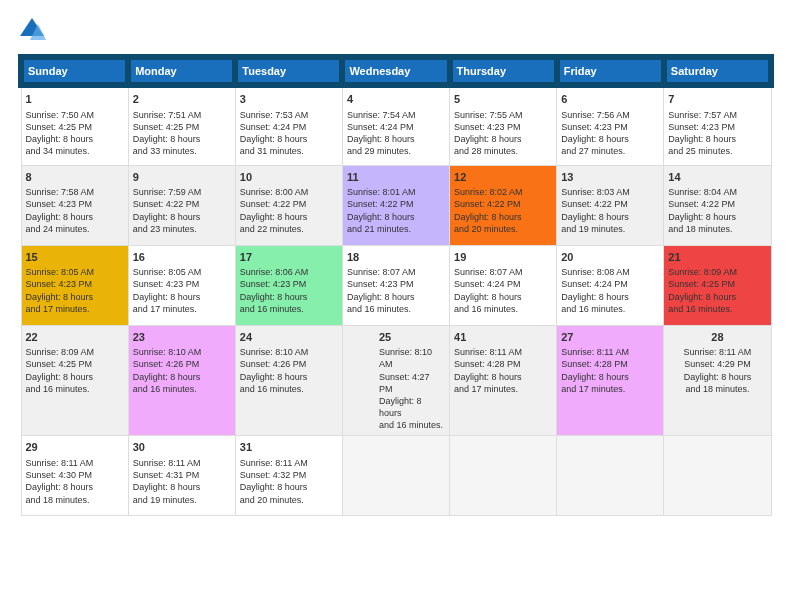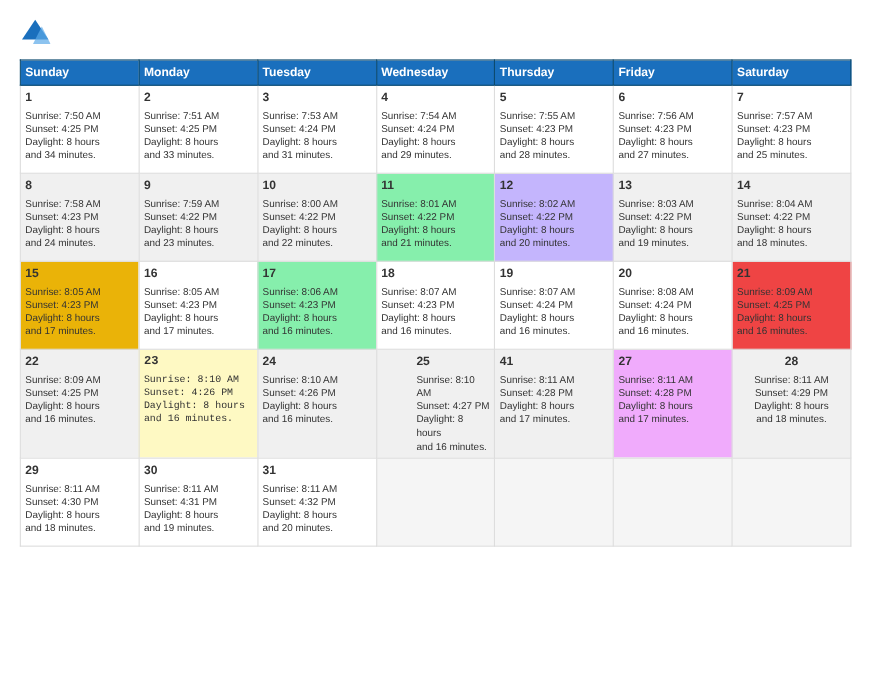--- a/index.html
+++ b/index.html
@@ -49,21 +49,21 @@
       border-collapse: collapse;
       font-size: 9.5px;
     }
     .calendar-table thead th {
       background: #1a6fbd;
       color: #fff;
       padding: 5px 4px;
       text-align: left;
       font-size: 11px;
       font-weight: bold;
-      border: 1px solid #0c4a6e;
+      border: 6px solid #0c4a6e;
     }
     .calendar-table tbody td {
       vertical-align: top;
       padding: 4px 4px 4px 4px;
       border: 1px solid #ddd;
       width: calc(100% / 7);
       height: 80px;
       background: #fff;
       color: #333;
       font-size: 9px;
@@ -185,28 +185,28 @@
             <div>Daylight: 8 hours</div>
             <div>and 23 minutes.</div>
           </td>
           <td style="background: rgb(240, 240, 240);">
             <span class="day-num">10</span>
             <div>Sunrise: 8:00 AM</div>
             <div>Sunset: 4:22 PM</div>
             <div>Daylight: 8 hours</div>
             <div>and 22 minutes.</div>
           </td>
-          <td style="background: #86efac;">
+          <td style="background: #c4b5fd;">
             <span class="day-num">11</span>
             <div>Sunrise: 8:01 AM</div>
             <div>Sunset: 4:22 PM</div>
             <div>Daylight: 8 hours</div>
             <div>and 21 minutes.</div>
           </td>
-          <td style="background: #c4b5fd;">
+          <td style="background: #f97316;">
             <span class="day-num">12</span>
             <div>Sunrise: 8:02 AM</div>
             <div>Sunset: 4:22 PM</div>
             <div>Daylight: 8 hours</div>
             <div>and 20 minutes.</div>
           </td>
           <td style="background: rgb(240, 240, 240);">
             <span class="day-num">13</span>
             <div>Sunrise: 8:03 AM</div>
             <div>Sunset: 4:22 PM</div>
@@ -273,21 +273,21 @@
           </td>
         </tr>
         <tr>
           <td style="background: rgb(240, 240, 240);">
             <span class="day-num">22</span>
             <div>Sunrise: 8:09 AM</div>
             <div>Sunset: 4:25 PM</div>
             <div>Daylight: 8 hours</div>
             <div>and 16 minutes.</div>
           </td>
-          <td style="background: #fef9c3; font-family: Liberation Mono, monospace;">
+          <td style="background: #f0abfc;">
             <span class="day-num">23</span>
             <div>Sunrise: 8:10 AM</div>
             <div>Sunset: 4:26 PM</div>
             <div>Daylight: 8 hours</div>
             <div>and 16 minutes.</div>
           </td>
           <td style="background: rgb(240, 240, 240);">
             <span class="day-num">24</span>
             <div>Sunrise: 8:10 AM</div>
             <div>Sunset: 4:26 PM</div>

